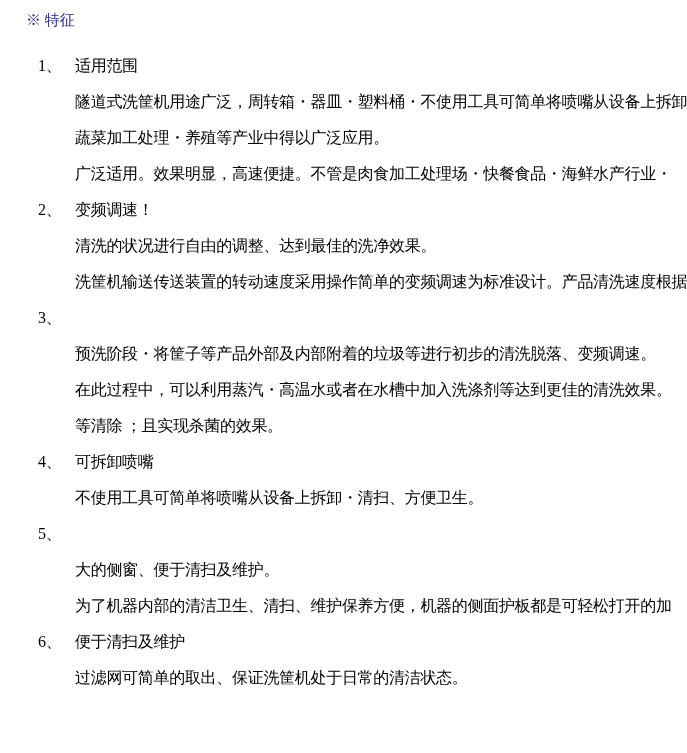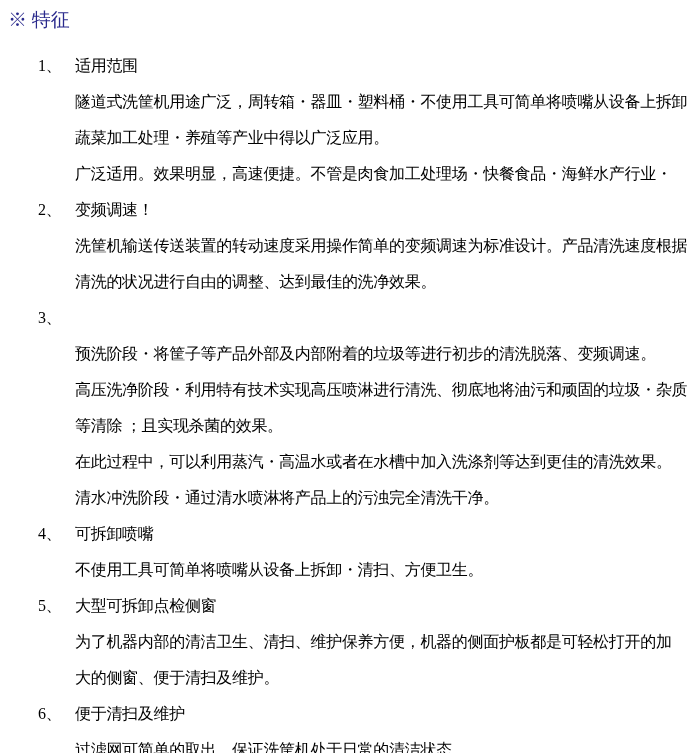--- a/index.html
+++ b/index.html
@@ -11,22 +11,22 @@
     width: 687px;
     height: 753px;
     overflow: hidden;
     font-family: "Liberation Serif", serif;
     color: #000000;
   }
   .page {
     padding-top: 8px;
   }
   .doc-title {
-    margin-left: 8px;
-    font-size: 19px;
+    margin-left: 26px;
+    font-size: 15px;
     line-height: 24px;
     height: 24px;
     color: #29298C;
     margin-bottom: 16px;
     white-space: nowrap;
   }
   .feature-list {
   }
   .line {
     position: relative;
@@ -60,50 +60,47 @@
       <div class="line">隧道式洗筐机用途广泛，周转箱・器皿・塑料桶・不使用工具可简单将喷嘴从设备上拆卸</div>
       <div class="line">蔬菜加工处理・养殖等产业中得以广泛应用。</div>
       <div class="line">广泛适用。效果明显，高速便捷。不管是肉食加工处理场・快餐食品・海鲜水产行业・</div>
     </div>
 
     <div class="item">
       <div class="line">
         <span class="num">2、</span>
         <span class="heading">变频调速！</span>
       </div>
+      <div class="line">清洗的状况进行自由的调整、达到最佳的洗净效果。</div>
       <div class="line">洗筐机输送传送装置的转动速度采用操作简单的变频调速为标准设计。产品清洗速度根据</div>
-      <div class="line">清洗的状况进行自由的调整、达到最佳的洗净效果。</div>
     </div>
 
     <div class="item">
       <div class="line">
         <span class="num">3、</span>
       </div>
       <div class="line">预洗阶段・将筐子等产品外部及内部附着的垃圾等进行初步的清洗脱落、变频调速。</div>
-      <div class="line">高压洗净阶段・利用特有技术实现高压喷淋进行清洗、彻底地将油污和顽固的垃圾・杂质</div>
+      <div class="line">在此过程中，可以利用蒸汽・高温水或者在水槽中加入洗涤剂等达到更佳的清洗效果。</div>
       <div class="line">等清除 ；且实现杀菌的效果。</div>
-      <div class="line">在此过程中，可以利用蒸汽・高温水或者在水槽中加入洗涤剂等达到更佳的清洗效果。</div>
-      <div class="line">清水冲洗阶段・通过清水喷淋将产品上的污浊完全清洗干净。</div>
     </div>
 
     <div class="item">
       <div class="line">
         <span class="num">4、</span>
         <span class="heading">可拆卸喷嘴</span>
       </div>
       <div class="line">不使用工具可简单将喷嘴从设备上拆卸・清扫、方便卫生。</div>
     </div>
 
     <div class="item">
       <div class="line">
         <span class="num">5、</span>
-        <span class="heading">大型可拆卸点检侧窗</span>
       </div>
+      <div class="line">大的侧窗、便于清扫及维护。</div>
       <div class="line">为了机器内部的清洁卫生、清扫、维护保养方便，机器的侧面护板都是可轻松打开的加</div>
-      <div class="line">大的侧窗、便于清扫及维护。</div>
     </div>
 
     <div class="item">
       <div class="line">
         <span class="num">6、</span>
         <span class="heading">便于清扫及维护</span>
       </div>
       <div class="line">过滤网可简单的取出、保证洗筐机处于日常的清洁状态。</div>
     </div>
 

